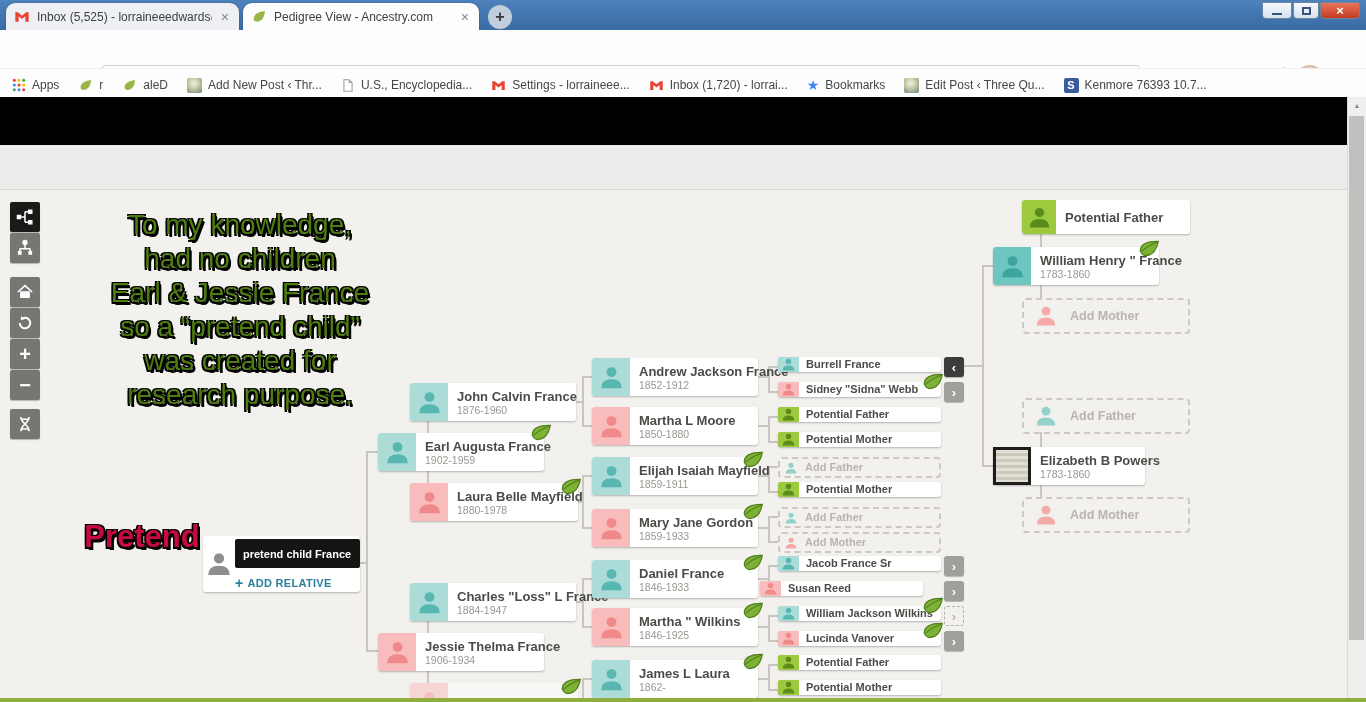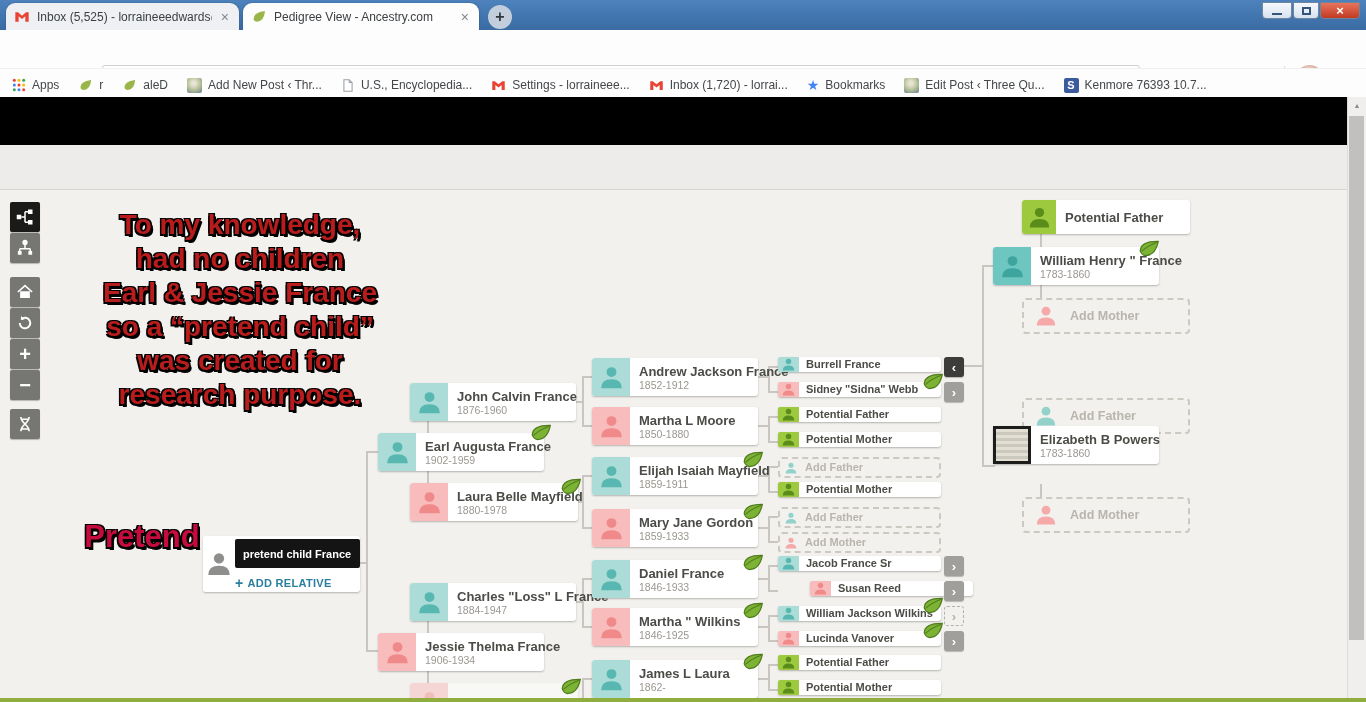--- a/index.html
+++ b/index.html
@@ -35,21 +35,21 @@
   .brand{font-family:"Liberation Serif",serif;font-size:27px;color:#fff;letter-spacing:.5px}
   .badge{background:#2d7f98;color:#fff;font-size:10.5px;font-weight:bold;border-radius:9px;padding:2px 6px;line-height:11px}
   .upbtn{background:#3b3b39;border:1px solid #8a8a88;border-radius:3px;color:#fff;font-weight:bold;font-size:14px;display:flex;align-items:center;justify-content:center}
   
   .toolrow{left:0;top:145px;width:1366px;height:45px;background:#edecea;border-bottom:1px solid #d8d6d3;box-shadow:0 1px 3px rgba(0,0,0,.12)}
   .gbtn{background:#6b6b69;color:#fff;font-weight:bold;font-size:14px;border-radius:2px;height:29px;display:flex;align-items:center;justify-content:center;gap:7px;box-shadow:0 1px 1px rgba(0,0,0,.2)}
   
   .canvas{left:0;top:190px;width:1366px;height:512px;background:#f2f1ee}
   .tbtn{left:10px;width:30px;height:30px;background:#767672;border-radius:2px;display:flex;align-items:center;justify-content:center;color:#fff;font-weight:bold;box-shadow:0 1px 1px rgba(0,0,0,.25)}
   .tbtn.active{background:#1a1a18}
-  .note{font-weight:bold;font-size:28px;line-height:34px;color:#b91c1c;text-align:center;
+  .note{font-weight:normal;font-size:28px;line-height:34px;color:#4d7c0f;text-align:center;
         text-shadow:2px 2px 0 #000,-1.5px -1.5px 0 #000,1.5px -1.5px 0 #000,-1.5px 1.5px 0 #000,2.5px 2.5px 0 #000}
   .pretend{font-weight:bold;font-size:31px;line-height:34px;color:#c60b3e;text-align:center;
         text-shadow:2px 2px 0 #000,-1.5px -1.5px 0 #000,1.5px -1.5px 0 #000,-1.5px 1.5px 0 #000,2.5px 2.5px 0 #000}
   
   .hl{position:absolute;height:2px;background:#c9c5c0}
   .vl{position:absolute;width:2px;background:#c9c5c0}
   .brk{position:absolute;border:2px solid #c9c5c0;border-right:none}
   
   .card{display:flex;background:#fff;border-radius:3px;box-shadow:0 1px 2px rgba(70,65,58,.35)}
   .blk{flex:0 0 38px;width:38px;border-radius:3px 0 0 3px;display:flex;align-items:center;justify-content:center}
@@ -615,21 +615,21 @@
   <div class="card sm abs" style="left:778px;top:556px;width:163px">
     <span class="blk" style="background:#abdcd7;border-radius:2px 0 0 2px">
         <svg viewBox="0 0 24 24" width="15" height="15" style="fill:#58b8b1">
           <use href="#sym-person"></use>
         </svg>
       </span>
     <span class="inf">
         <b class="nm">Jacob France Sr</b>
       </span>
   </div>
-  <div class="card sm abs" style="left:810px;top:581px;width:163px">
+  <div class="card sm abs" style="left:760px;top:581px;width:163px">
     <span class="blk" style="background:#f9bcbc;border-radius:2px 0 0 2px">
         <svg viewBox="0 0 24 24" width="15" height="15" style="fill:#f08a8a">
           <use href="#sym-person"></use>
         </svg>
       </span>
     <span class="inf">
         <b class="nm">Susan Reed</b>
       </span>
   </div>
   <div class="card sm abs" style="left:778px;top:606px;width:163px">
@@ -722,21 +722,21 @@
       </span>
   </div>
   <div class="dash abs" style="left:1022px;top:398px;width:168px;height:36px">
     <svg viewBox="0 0 24 24" width="24" height="24" style="fill:#92d2cb;margin-left:10px">
         <use href="#sym-person"></use>
       </svg>
     <span class="inf" style="padding-left:12px">
         <b class="nm" style="font-size:12.5px">Add Father</b>
       </span>
   </div>
-  <div class="card abs" style="left:993px;top:426px;width:166px;height:38px">
+  <div class="card abs" style="left:993px;top:447px;width:152px;height:38px">
     <span class="blk photo"></span>
     <span class="inf">
         <b class="nm">Elizabeth B Powers</b>
         <i class="dt">1783-1860</i>
       </span>
   </div>
   <div class="dash abs" style="left:1022px;top:497px;width:168px;height:36px">
     <svg viewBox="0 0 24 24" width="24" height="24" style="fill:#f5a9a9;margin-left:10px">
         <use href="#sym-person"></use>
       </svg>

